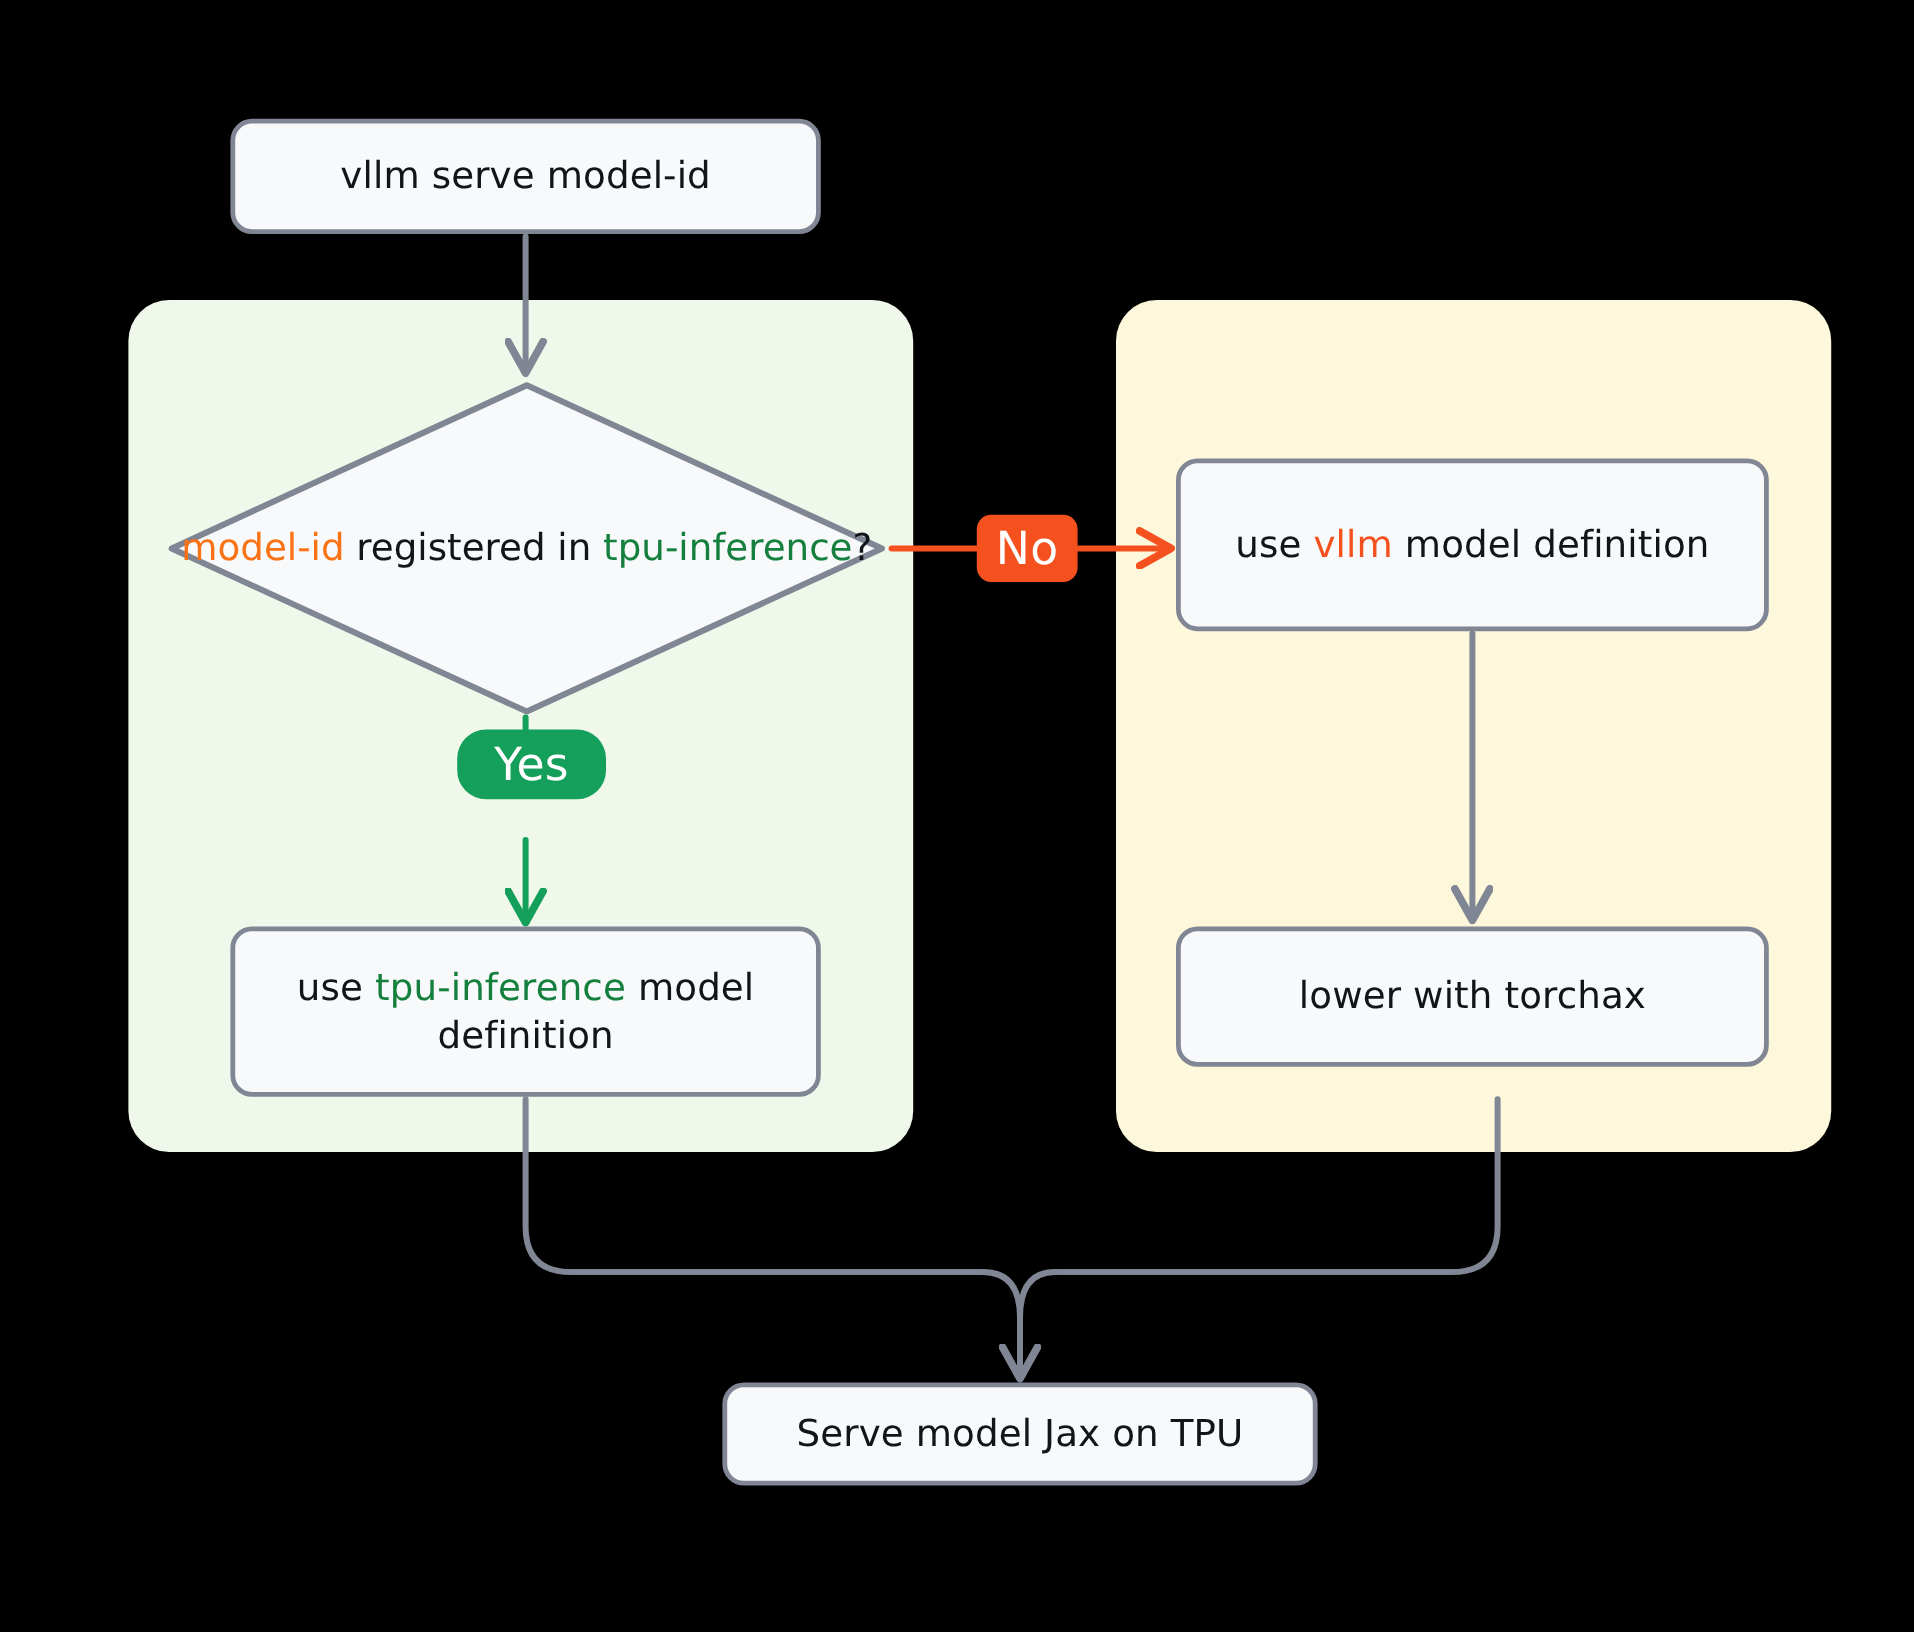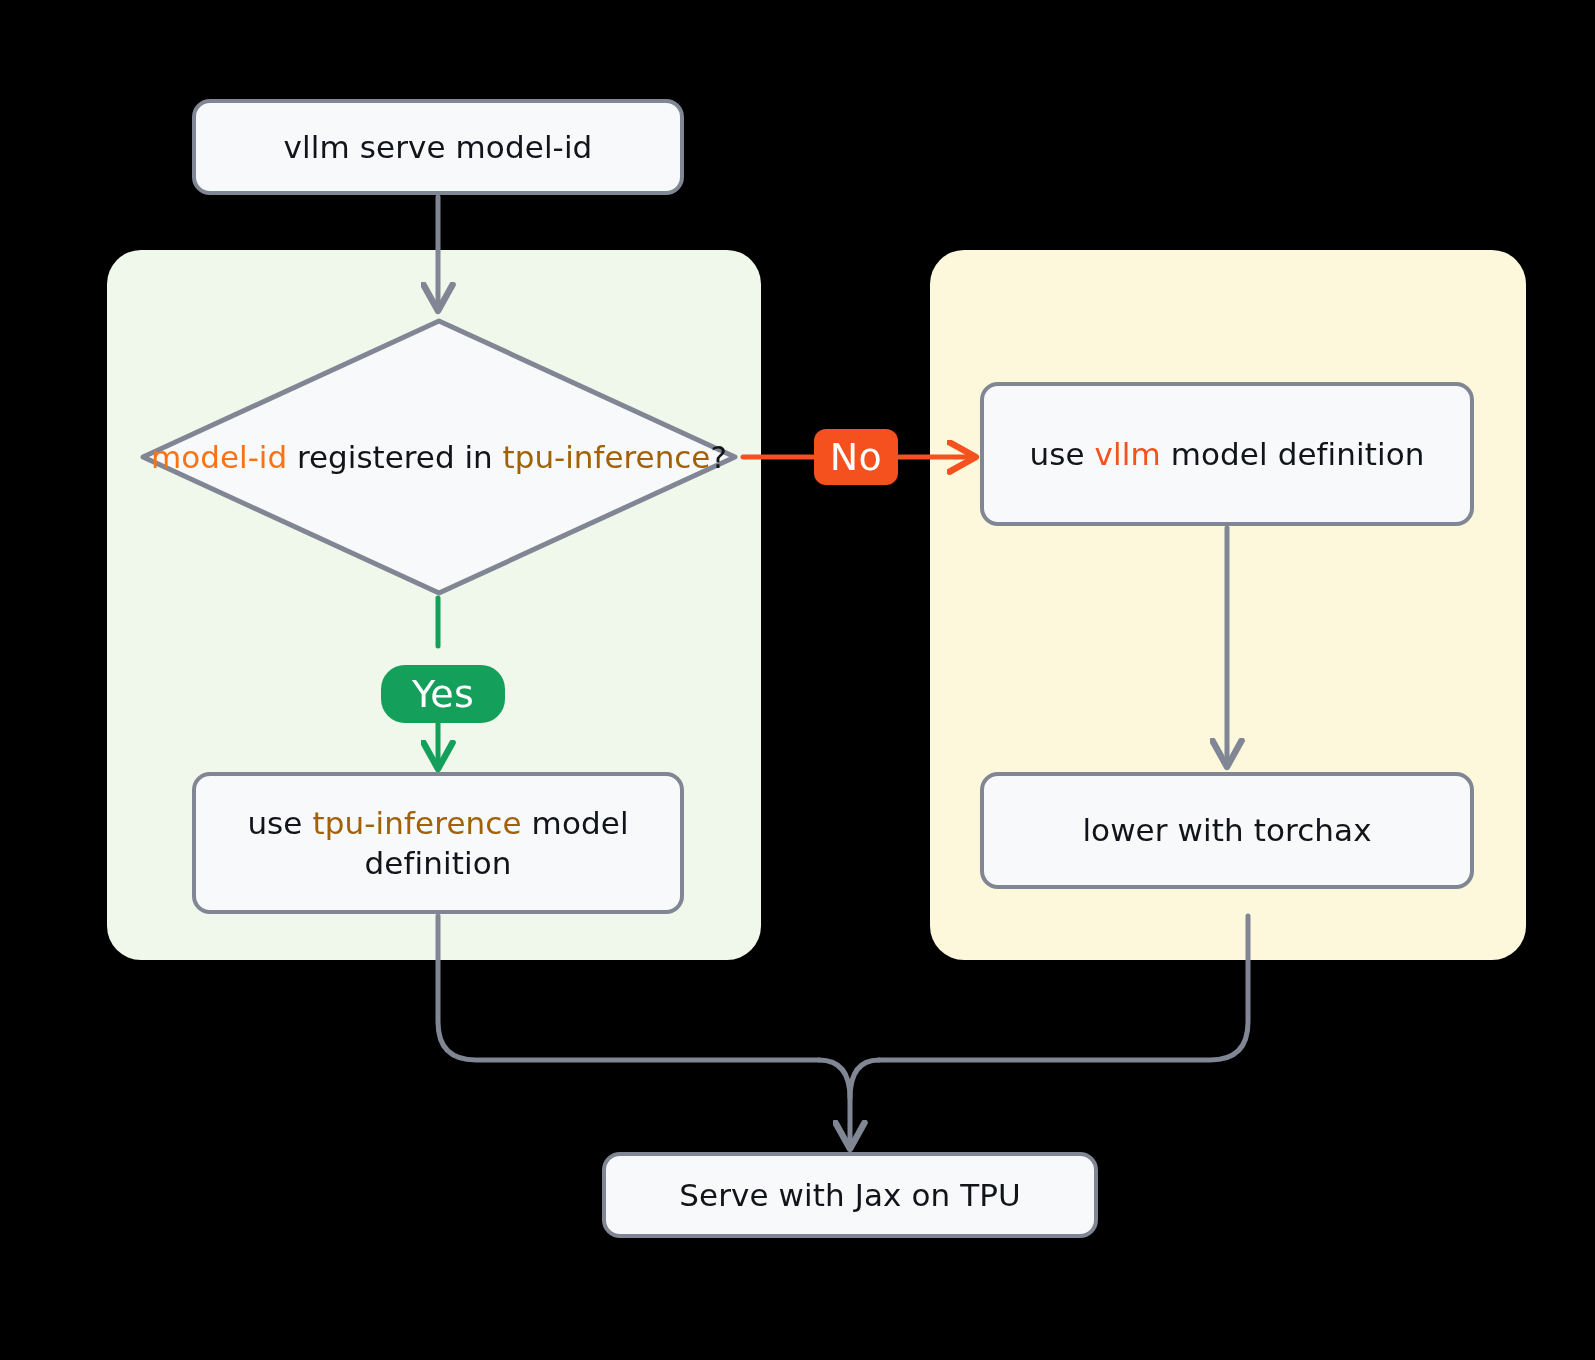--- a/index.html
+++ b/index.html
@@ -83,37 +83,37 @@
     justify-content: center;
     text-align: center;
     font-size: 31px;
     line-height: 1.30;
     color: #111418;
     pointer-events: none;
   }
 
   
   .tok-blue   { color: #f97316; }
-  .tok-green  { color: #a16207; }
+  .tok-green  { color: #15803d; }
   .tok-orange { color: #F4511E; }
 
   
   .edge-label {
     position: absolute;
     box-sizing: border-box;
     border-radius: 12px;
     color: #FFFFFF;
     font-size: 38px;
     display: flex;
     align-items: center;
     justify-content: center;
     letter-spacing: 0.3px;
   }
   #label-yes {
-    left: 352px; top: 665px;
+    left: 352px; top: 608px;
     width: 124px; height: 58px;
     background: #14A05A;
     border-radius: 24px;
   }
   #label-no {
     left: 785px; top: 429px;
     width: 84px; height: 56px;
     background: #F4511E;
   }
 </style>
@@ -199,16 +199,16 @@
     </span>
   </div>
 
   <div class="node" id="node-lower">
     <div>
       <span class="ln">lower with torchax</span>
     </div>
   </div>
 
   <div class="node" id="node-serve-jax">
-    <span>Serve with Jax on TPU</span>
+    <span>Serve model Jax on TPU</span>
   </div>
 
 </div>
 
 </body></html>

